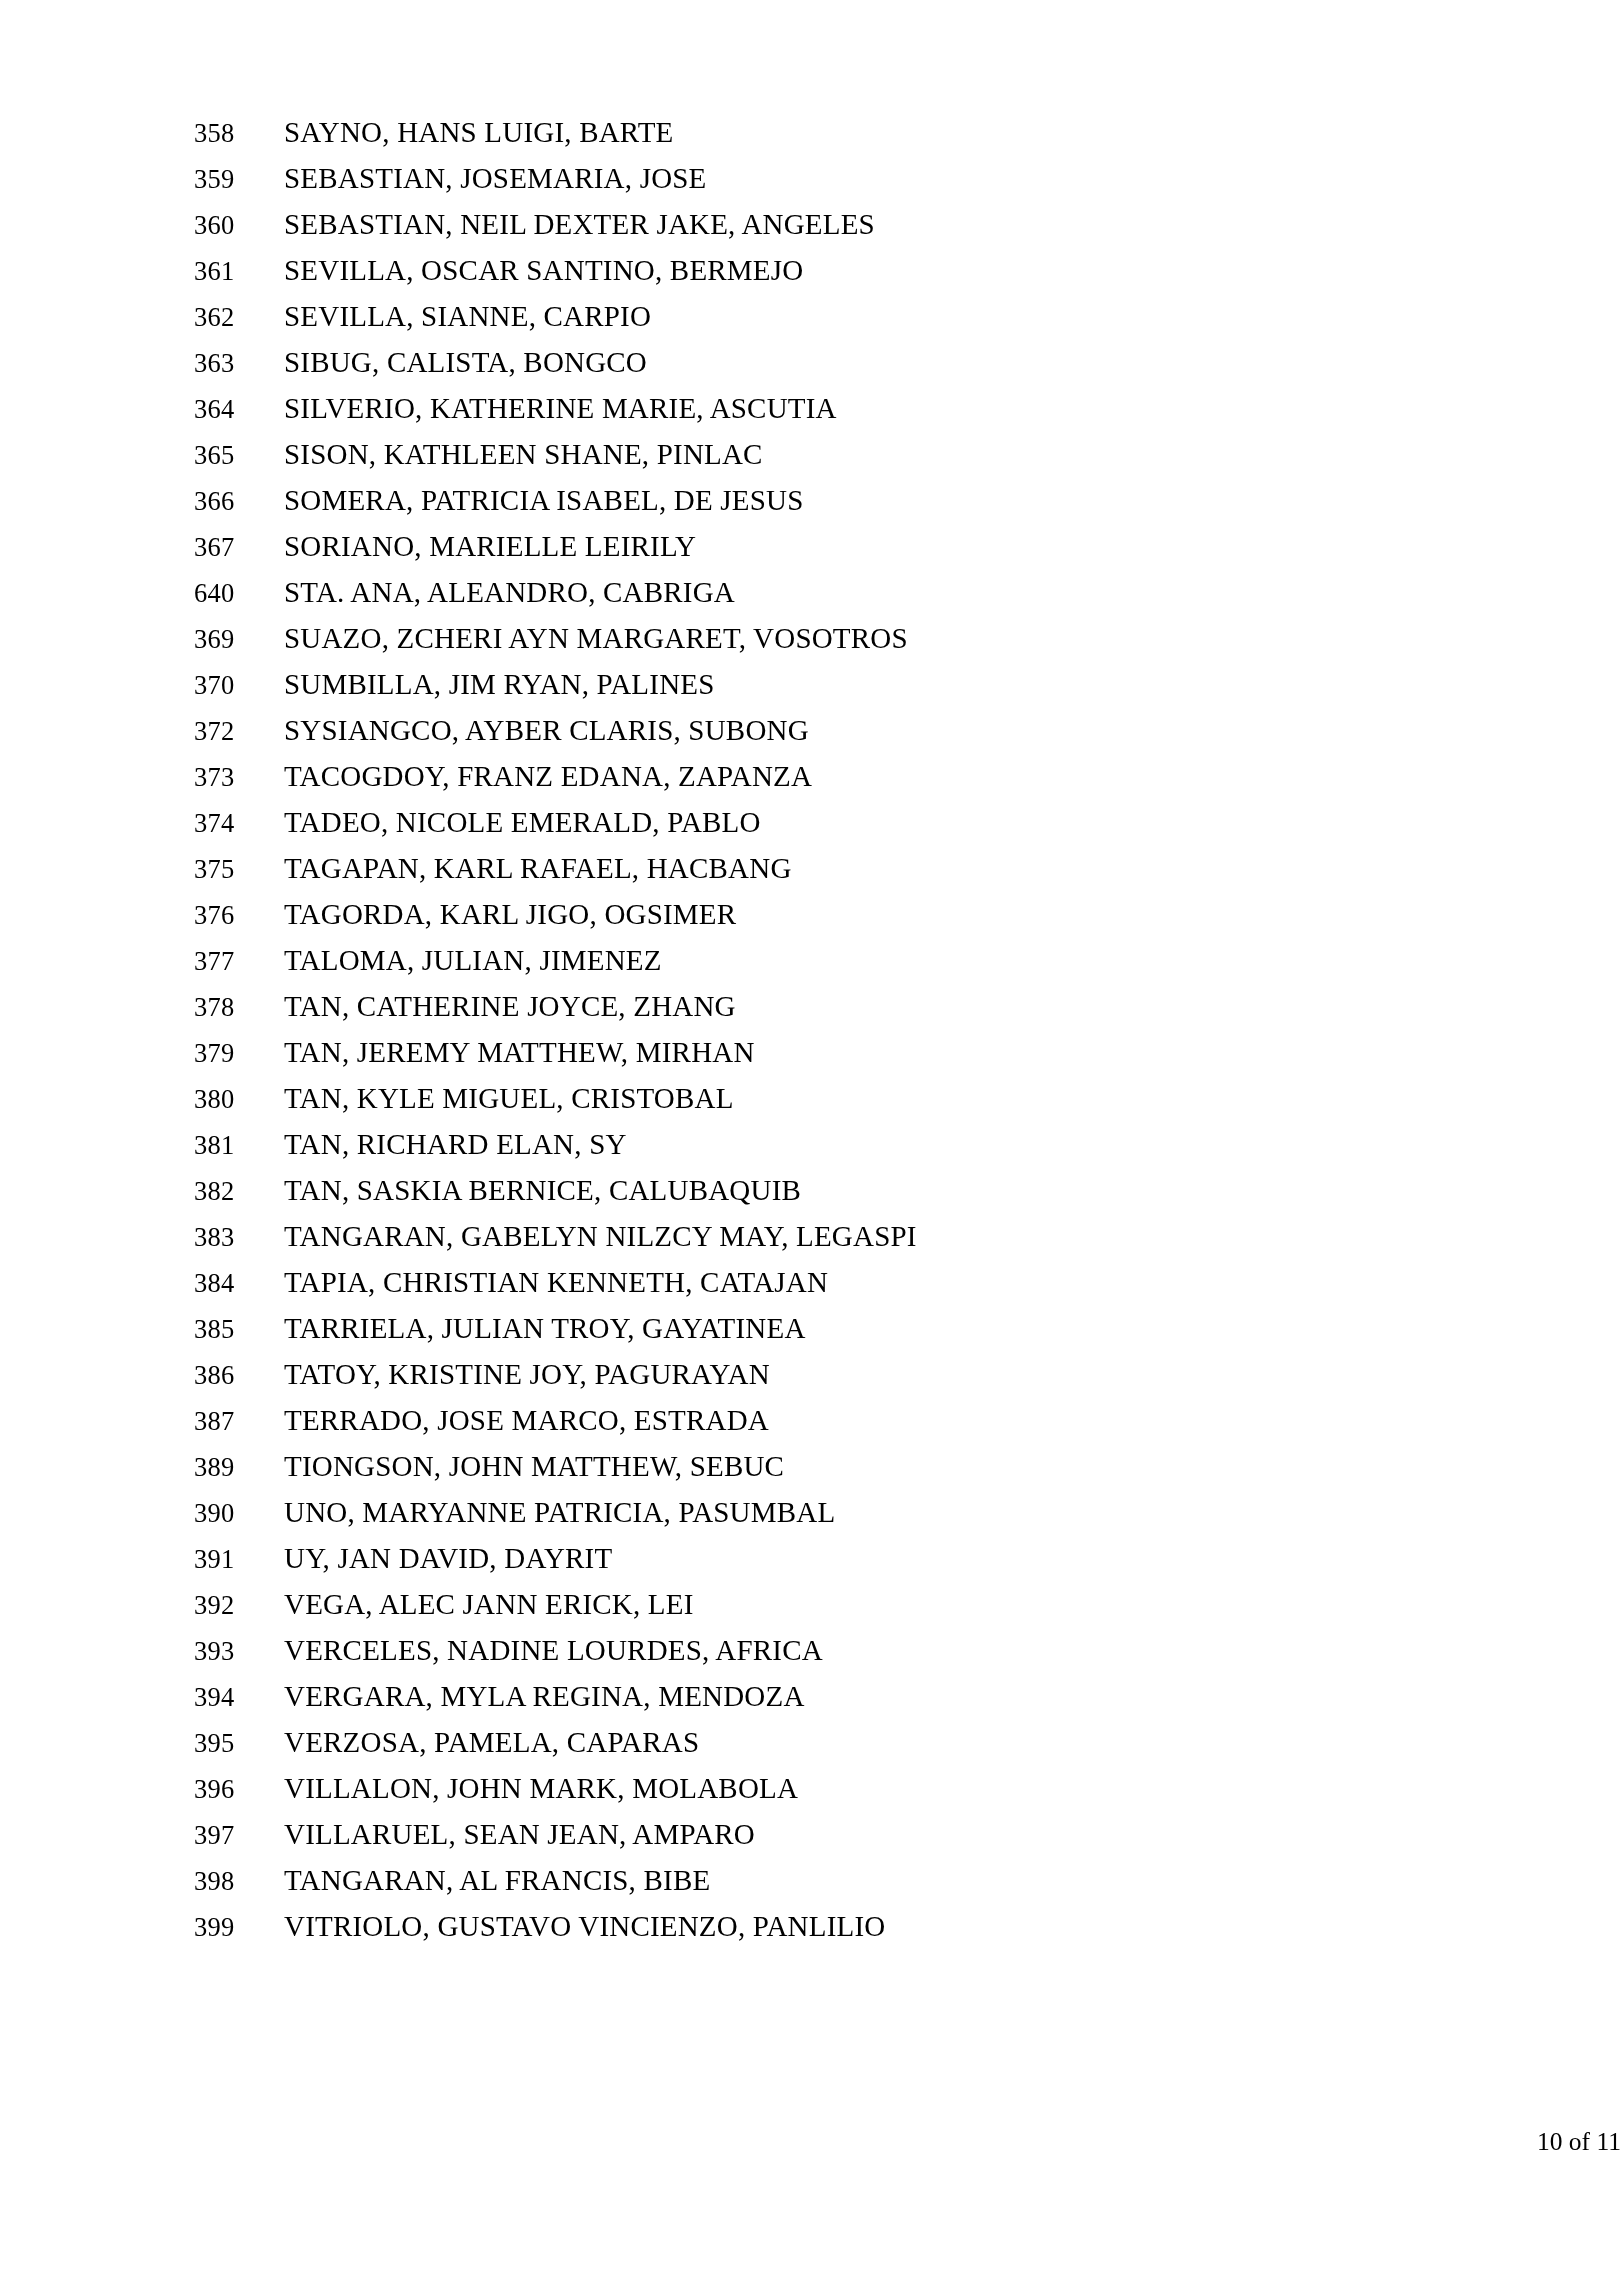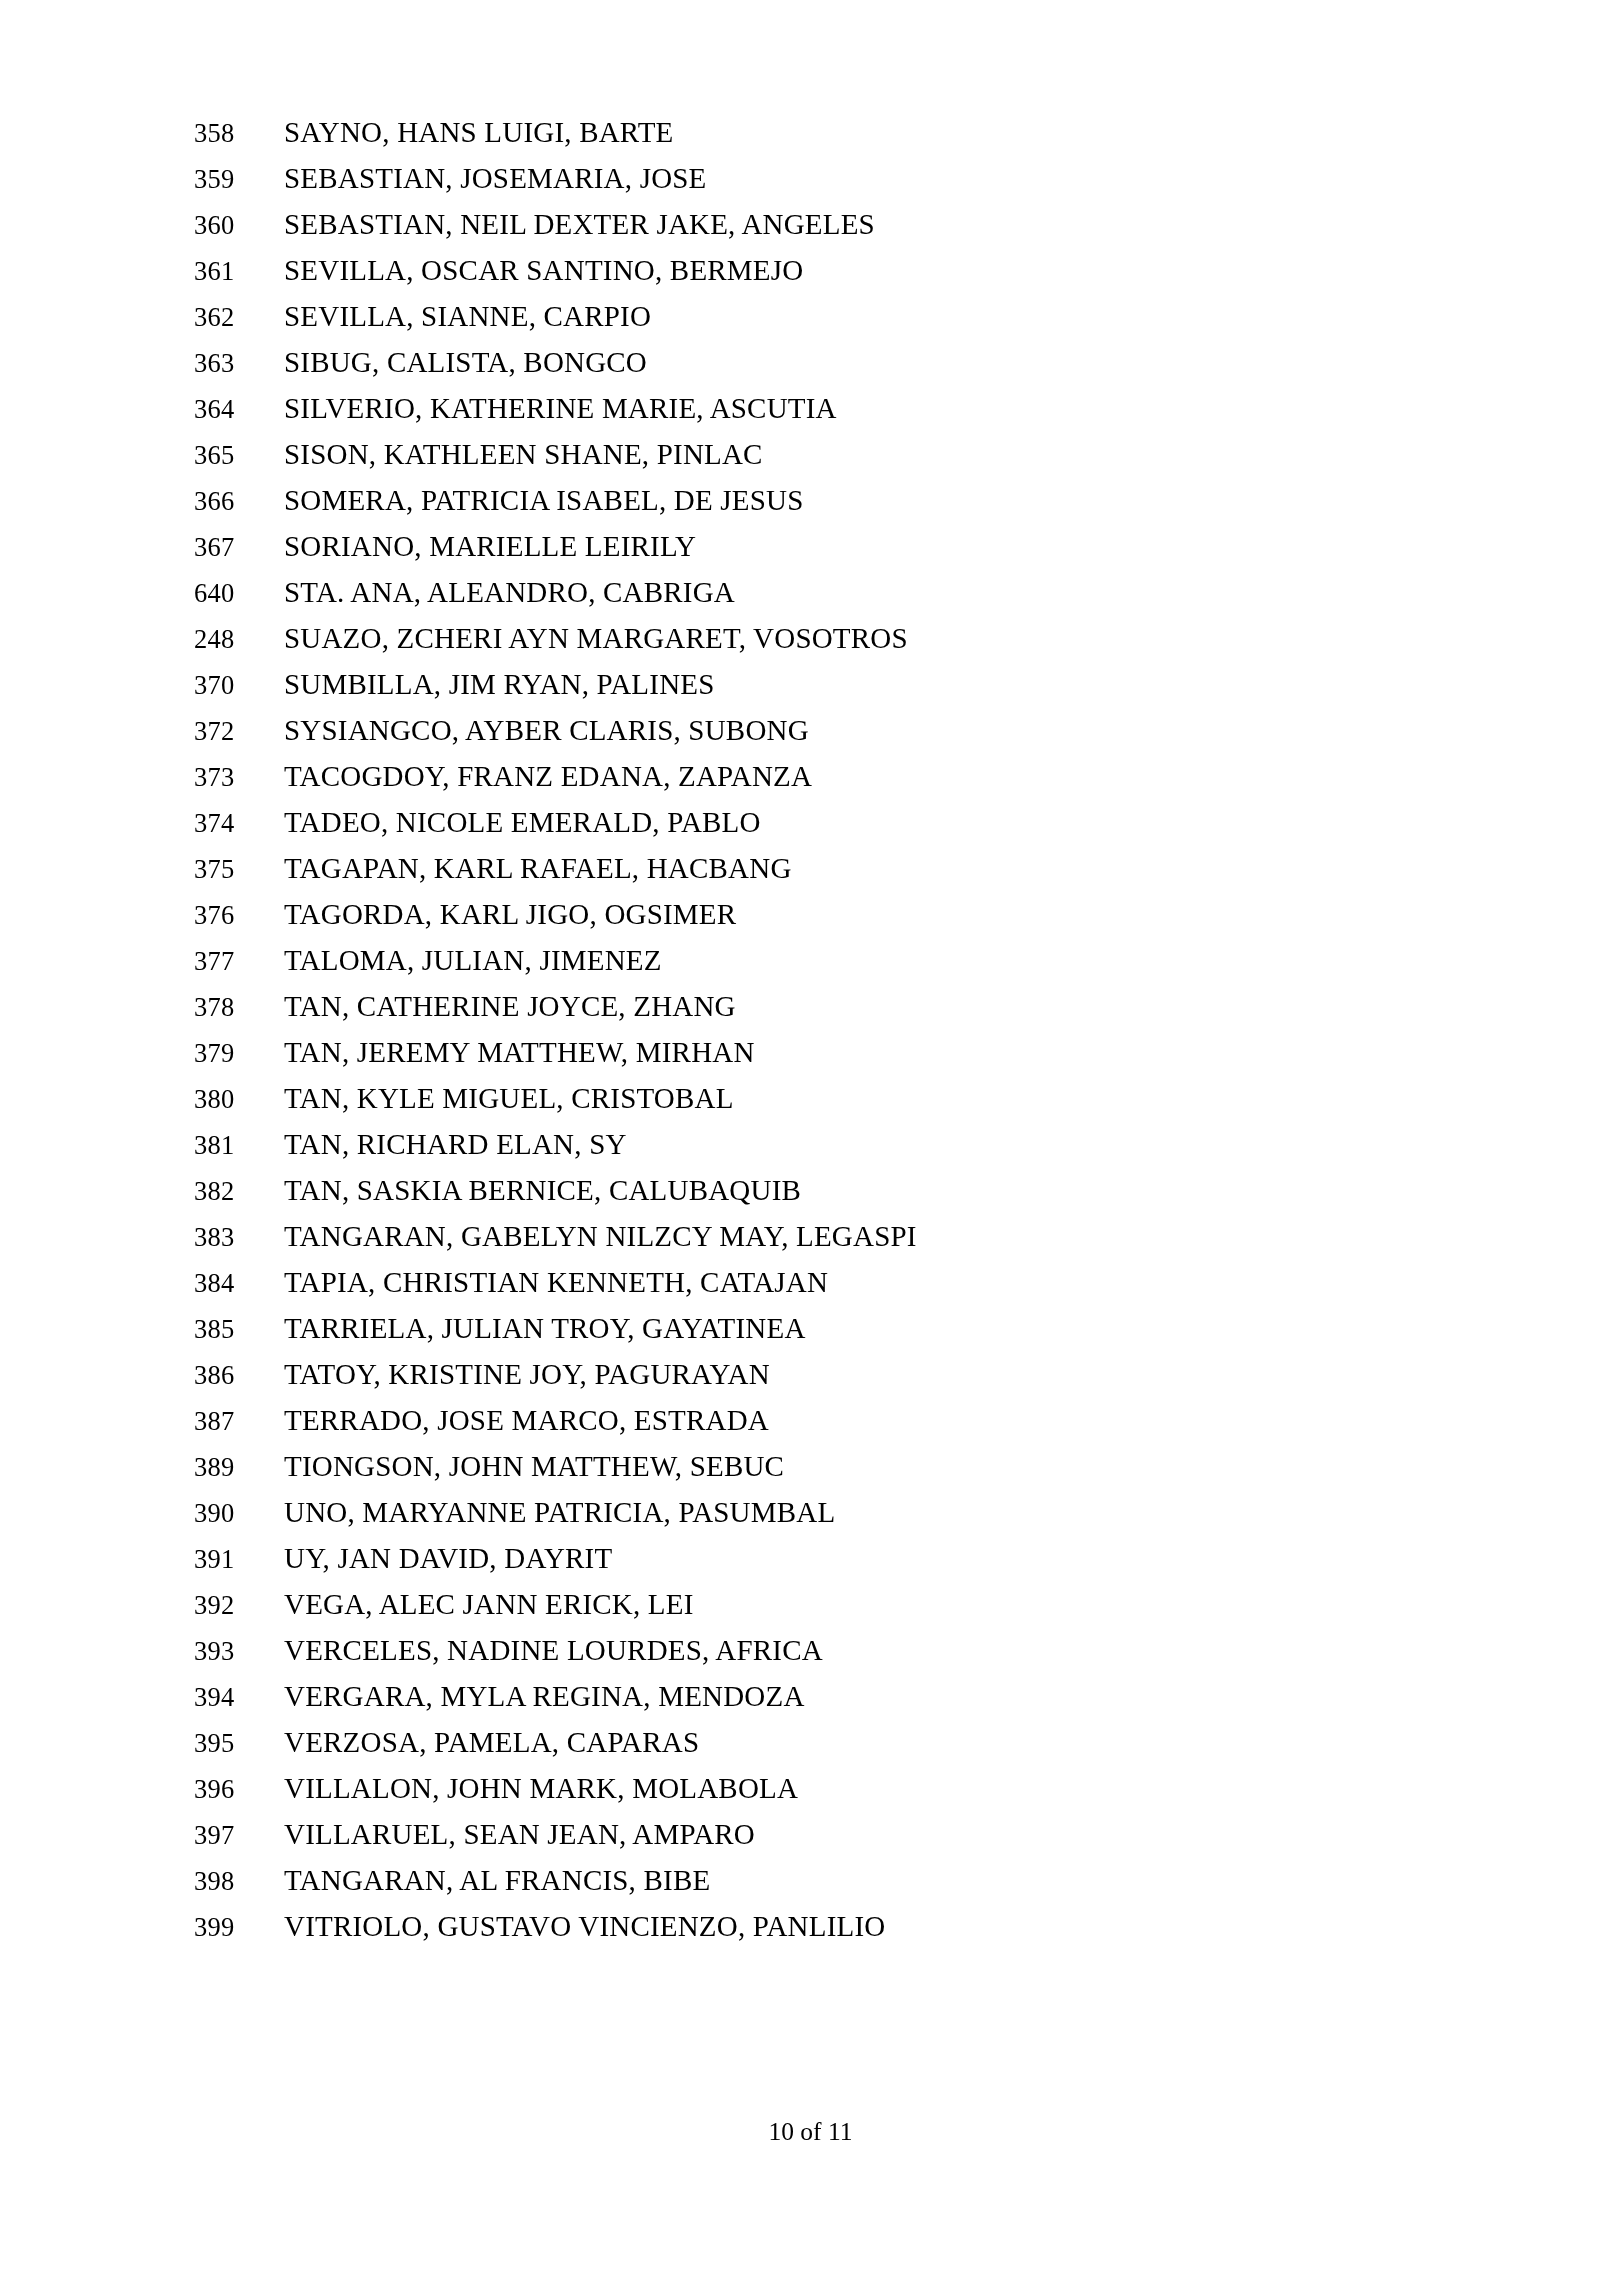--- a/index.html
+++ b/index.html
@@ -40,22 +40,22 @@
   }
   .name {
     font-size: 29px;
     letter-spacing: 0.2px;
     white-space: nowrap;
   }
   .footer {
     position: absolute;
     left: 0;
     right: 0;
-    bottom: 146px;
-    text-align: center;
+    bottom: 136px;
+    text-align: right;
     font-size: 25.5px;
   }
 </style>
 </head>
 <body>
 
 <div class="page">
   <div class="list" id="entry-list">
       <div class="row">
         <div class="num">358</div>
@@ -95,21 +95,21 @@
       </div>
       <div class="row">
         <div class="num">367</div>
         <div class="name">SORIANO, MARIELLE LEIRILY</div>
       </div>
       <div class="row">
         <div class="num">640</div>
         <div class="name">STA. ANA, ALEANDRO, CABRIGA</div>
       </div>
       <div class="row">
-        <div class="num">248</div>
+        <div class="num">369</div>
         <div class="name">SUAZO, ZCHERI AYN MARGARET, VOSOTROS</div>
       </div>
       <div class="row">
         <div class="num">370</div>
         <div class="name">SUMBILLA, JIM RYAN, PALINES</div>
       </div>
       <div class="row">
         <div class="num">372</div>
         <div class="name">SYSIANGCO, AYBER CLARIS, SUBONG</div>
       </div>

